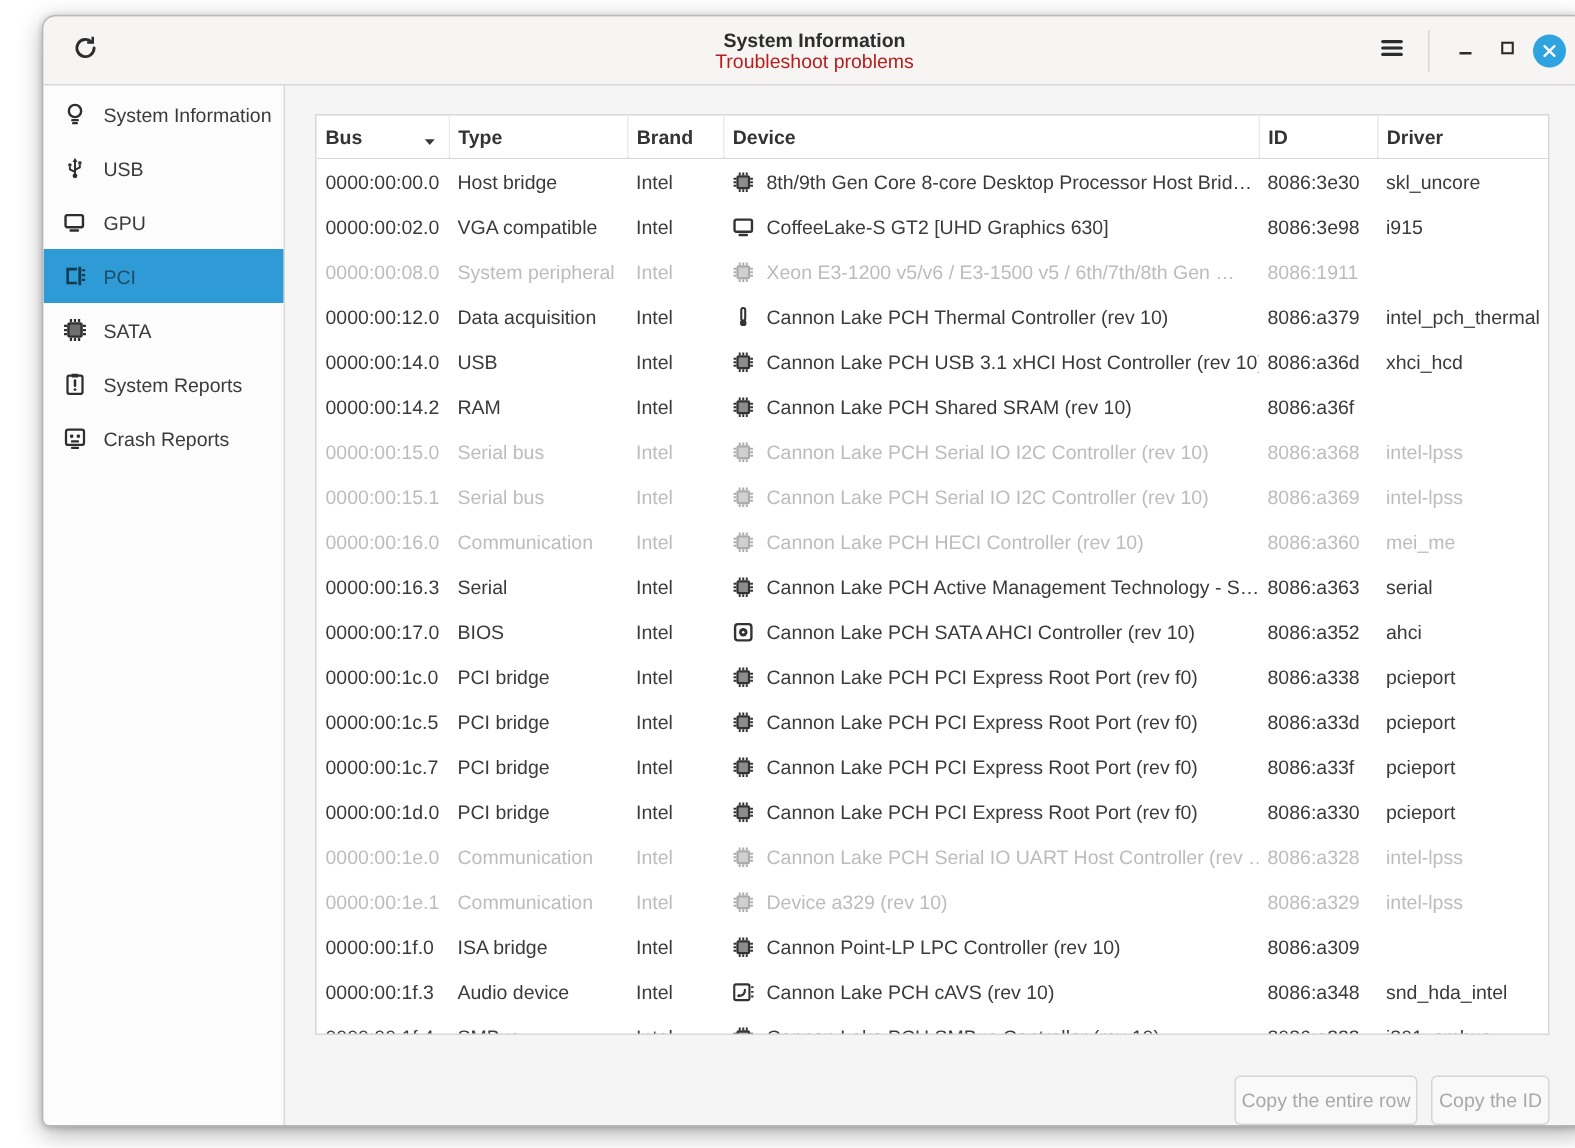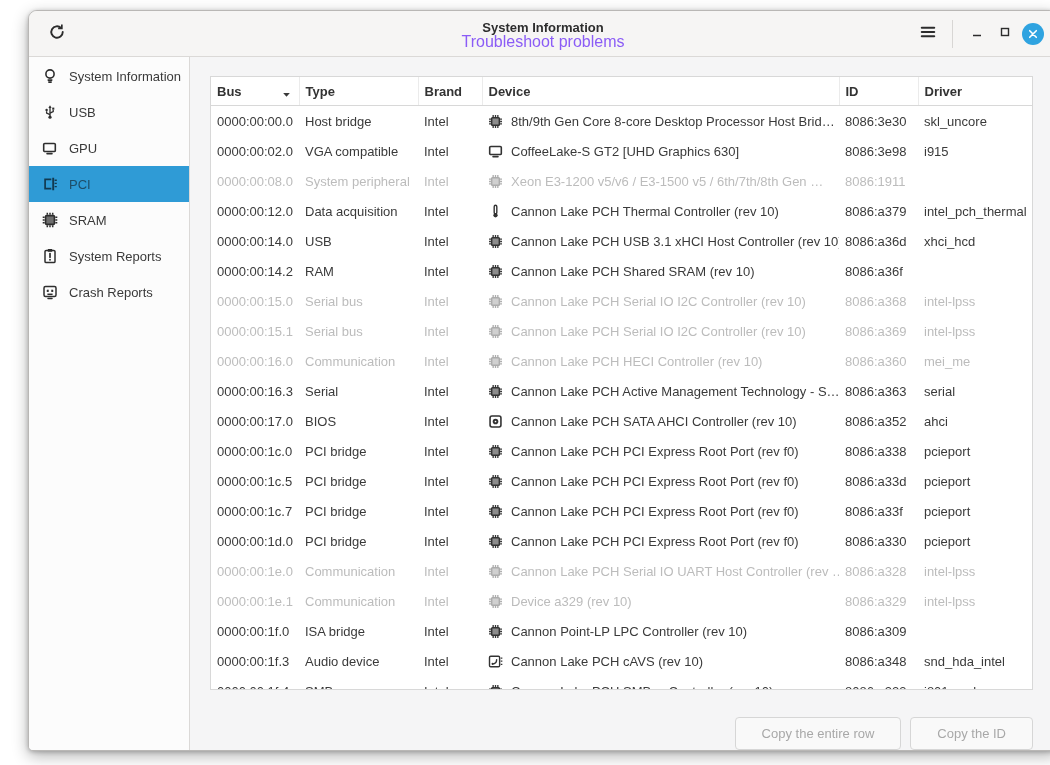--- a/index.html
+++ b/index.html
@@ -29,21 +29,21 @@
   }
   .hb-btn {
     background:none; border:none; padding:0; margin:0;
     width:32px; height:32px;
     display:flex; align-items:center; justify-content:center;
     color:#2c2c2c; cursor:pointer;
   }
   .hb-btn.refresh { margin-left:12px; }
   .hb-title { position:absolute; left:50%; top:50%; transform:translate(-50%,-50%); text-align:center; white-space:nowrap; }
   .hb-title .t1 { font-size:13px; font-weight:bold; color:#2d2d2d; line-height:15px; }
-  .hb-title .t2 { font-size:16px; color:#8b5cf6; line-height:14px; }
+  .hb-title .t2 { font-size:13px; color:#b91c1c; line-height:14px; }
   .hb-right { margin-left:auto; display:flex; align-items:center; padding-right:10px; }
   .hb-sep { width:1px; height:28px; background:#d8d6d4; margin:0 10px 0 8px; }
   .hb-btn.winctl { width:28px; }
   .close-circle {
     width:22px; height:22px; border-radius:50%;
     display:flex; align-items:center; justify-content:center;
   }
   
   .content { flex:1; display:flex; min-height:0; }
   .sidebar {
@@ -93,21 +93,21 @@
   
   .footer-actions {
     display:flex; justify-content:flex-end; gap:9px;
     margin:9px 24px 0 0;
   }
   .action-btn {
     font-family:"Liberation Sans", sans-serif;
     font-size:13px; color:#a8a8a8;
     background:#f9f9f9;
     border:1px solid #d6d6d6; border-radius:4px;
-    padding:8px 26px; cursor:default;
+    padding:8px 4px; cursor:default;
   }
 </style>
 </head>
 <body>
 
 <div class="window">
 
   <div class="headerbar">
     <button class="hb-btn refresh">
       <span>
@@ -202,21 +202,21 @@
         </div>
         <div class="side-item">
           <span class="icon">
             <svg viewBox="0 0 16 16" width="16" height="16">
               <rect x="3.6" y="3.6" width="8.8" height="8.8" rx="1" fill="#6f6f6f" stroke="currentColor" stroke-width="1.6"></rect>
               <g stroke="currentColor" stroke-width="1.5">
                 <path d="M5.3 0.7v2M8 0.7v2M10.7 0.7v2M5.3 13.3v2M8 13.3v2M10.7 13.3v2M0.7 5.3h2M0.7 8h2M0.7 10.7h2M13.3 5.3h2M13.3 8h2M13.3 10.7h2"></path>
               </g>
             </svg>
           </span>
-          <span class="side-label">SRAM</span>
+          <span class="side-label">SATA</span>
         </div>
         <div class="side-item">
           <span class="icon">
             <svg viewBox="0 0 16 16" width="16" height="16" fill="none" stroke="currentColor" stroke-width="1.5">
               <rect x="3" y="2.4" width="10" height="12.2" rx="1.2"></rect>
               <path d="M5.8 2.4h4.4" stroke-width="2.6"></path>
               <path d="M8 5.6v3.6" stroke-width="1.7" stroke-linecap="round"></path>
               <circle cx="8" cy="11.7" r="0.95" fill="currentColor" stroke="none"></circle>
             </svg>
           </span>

